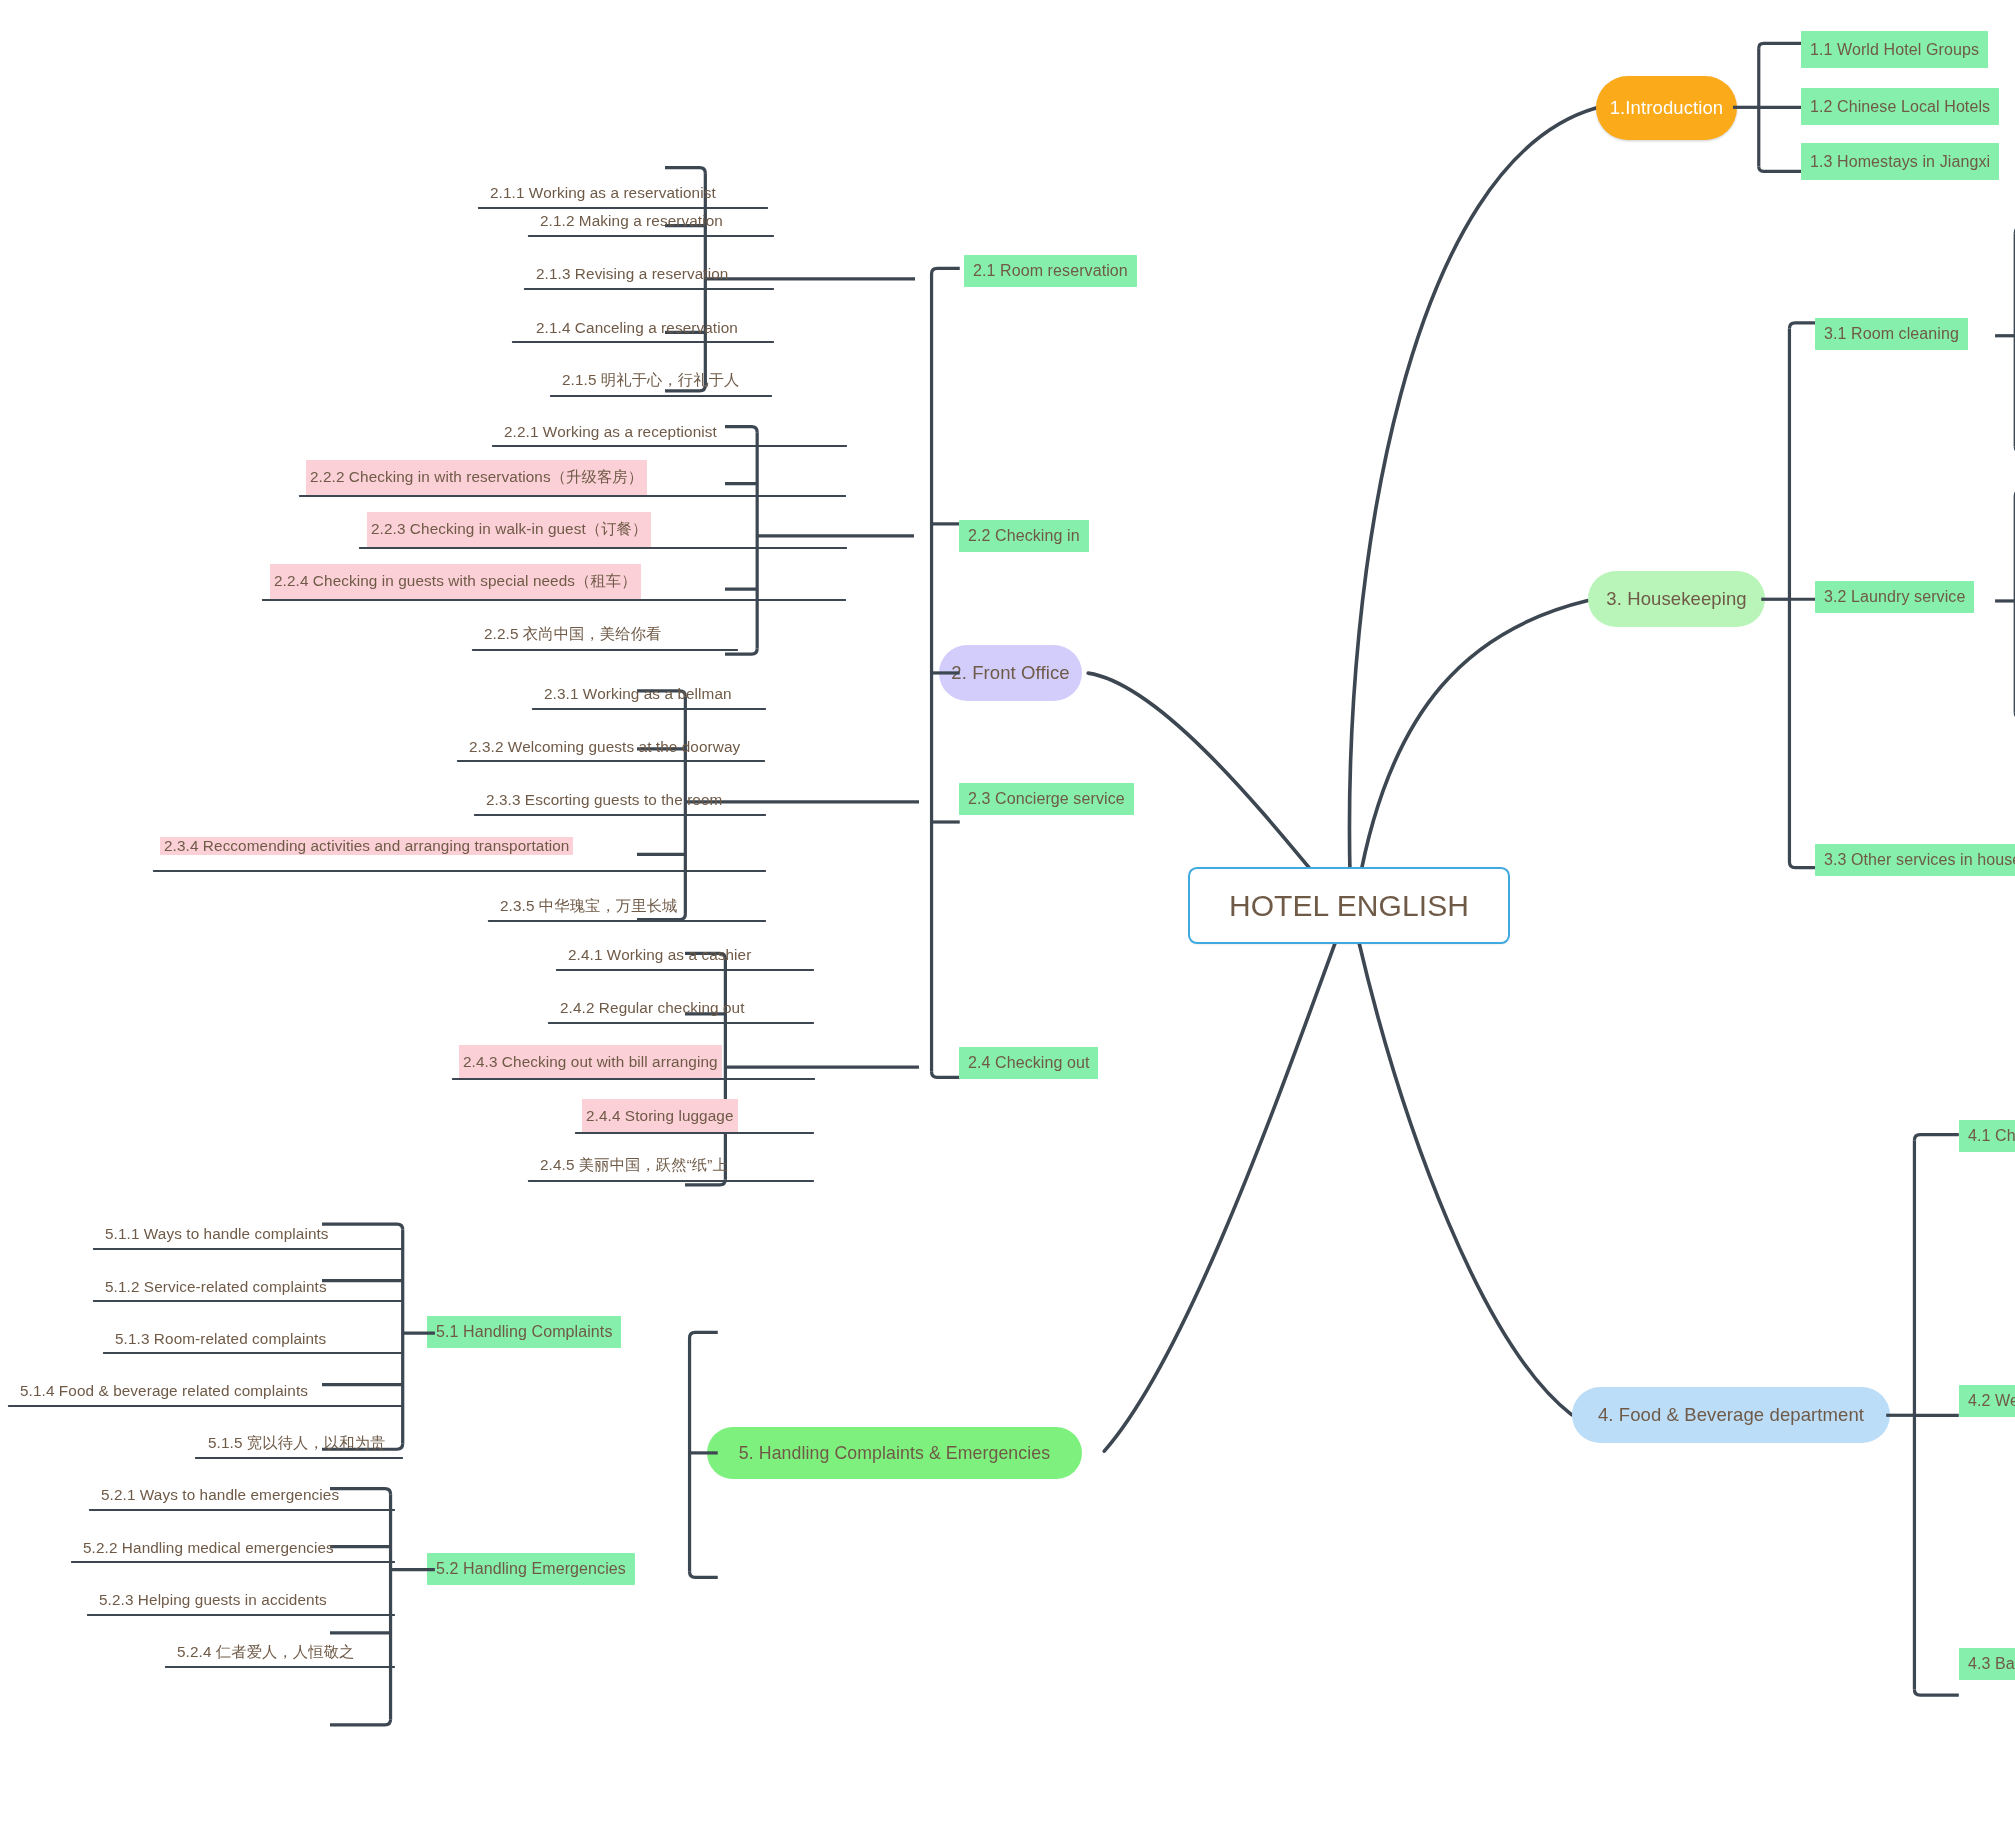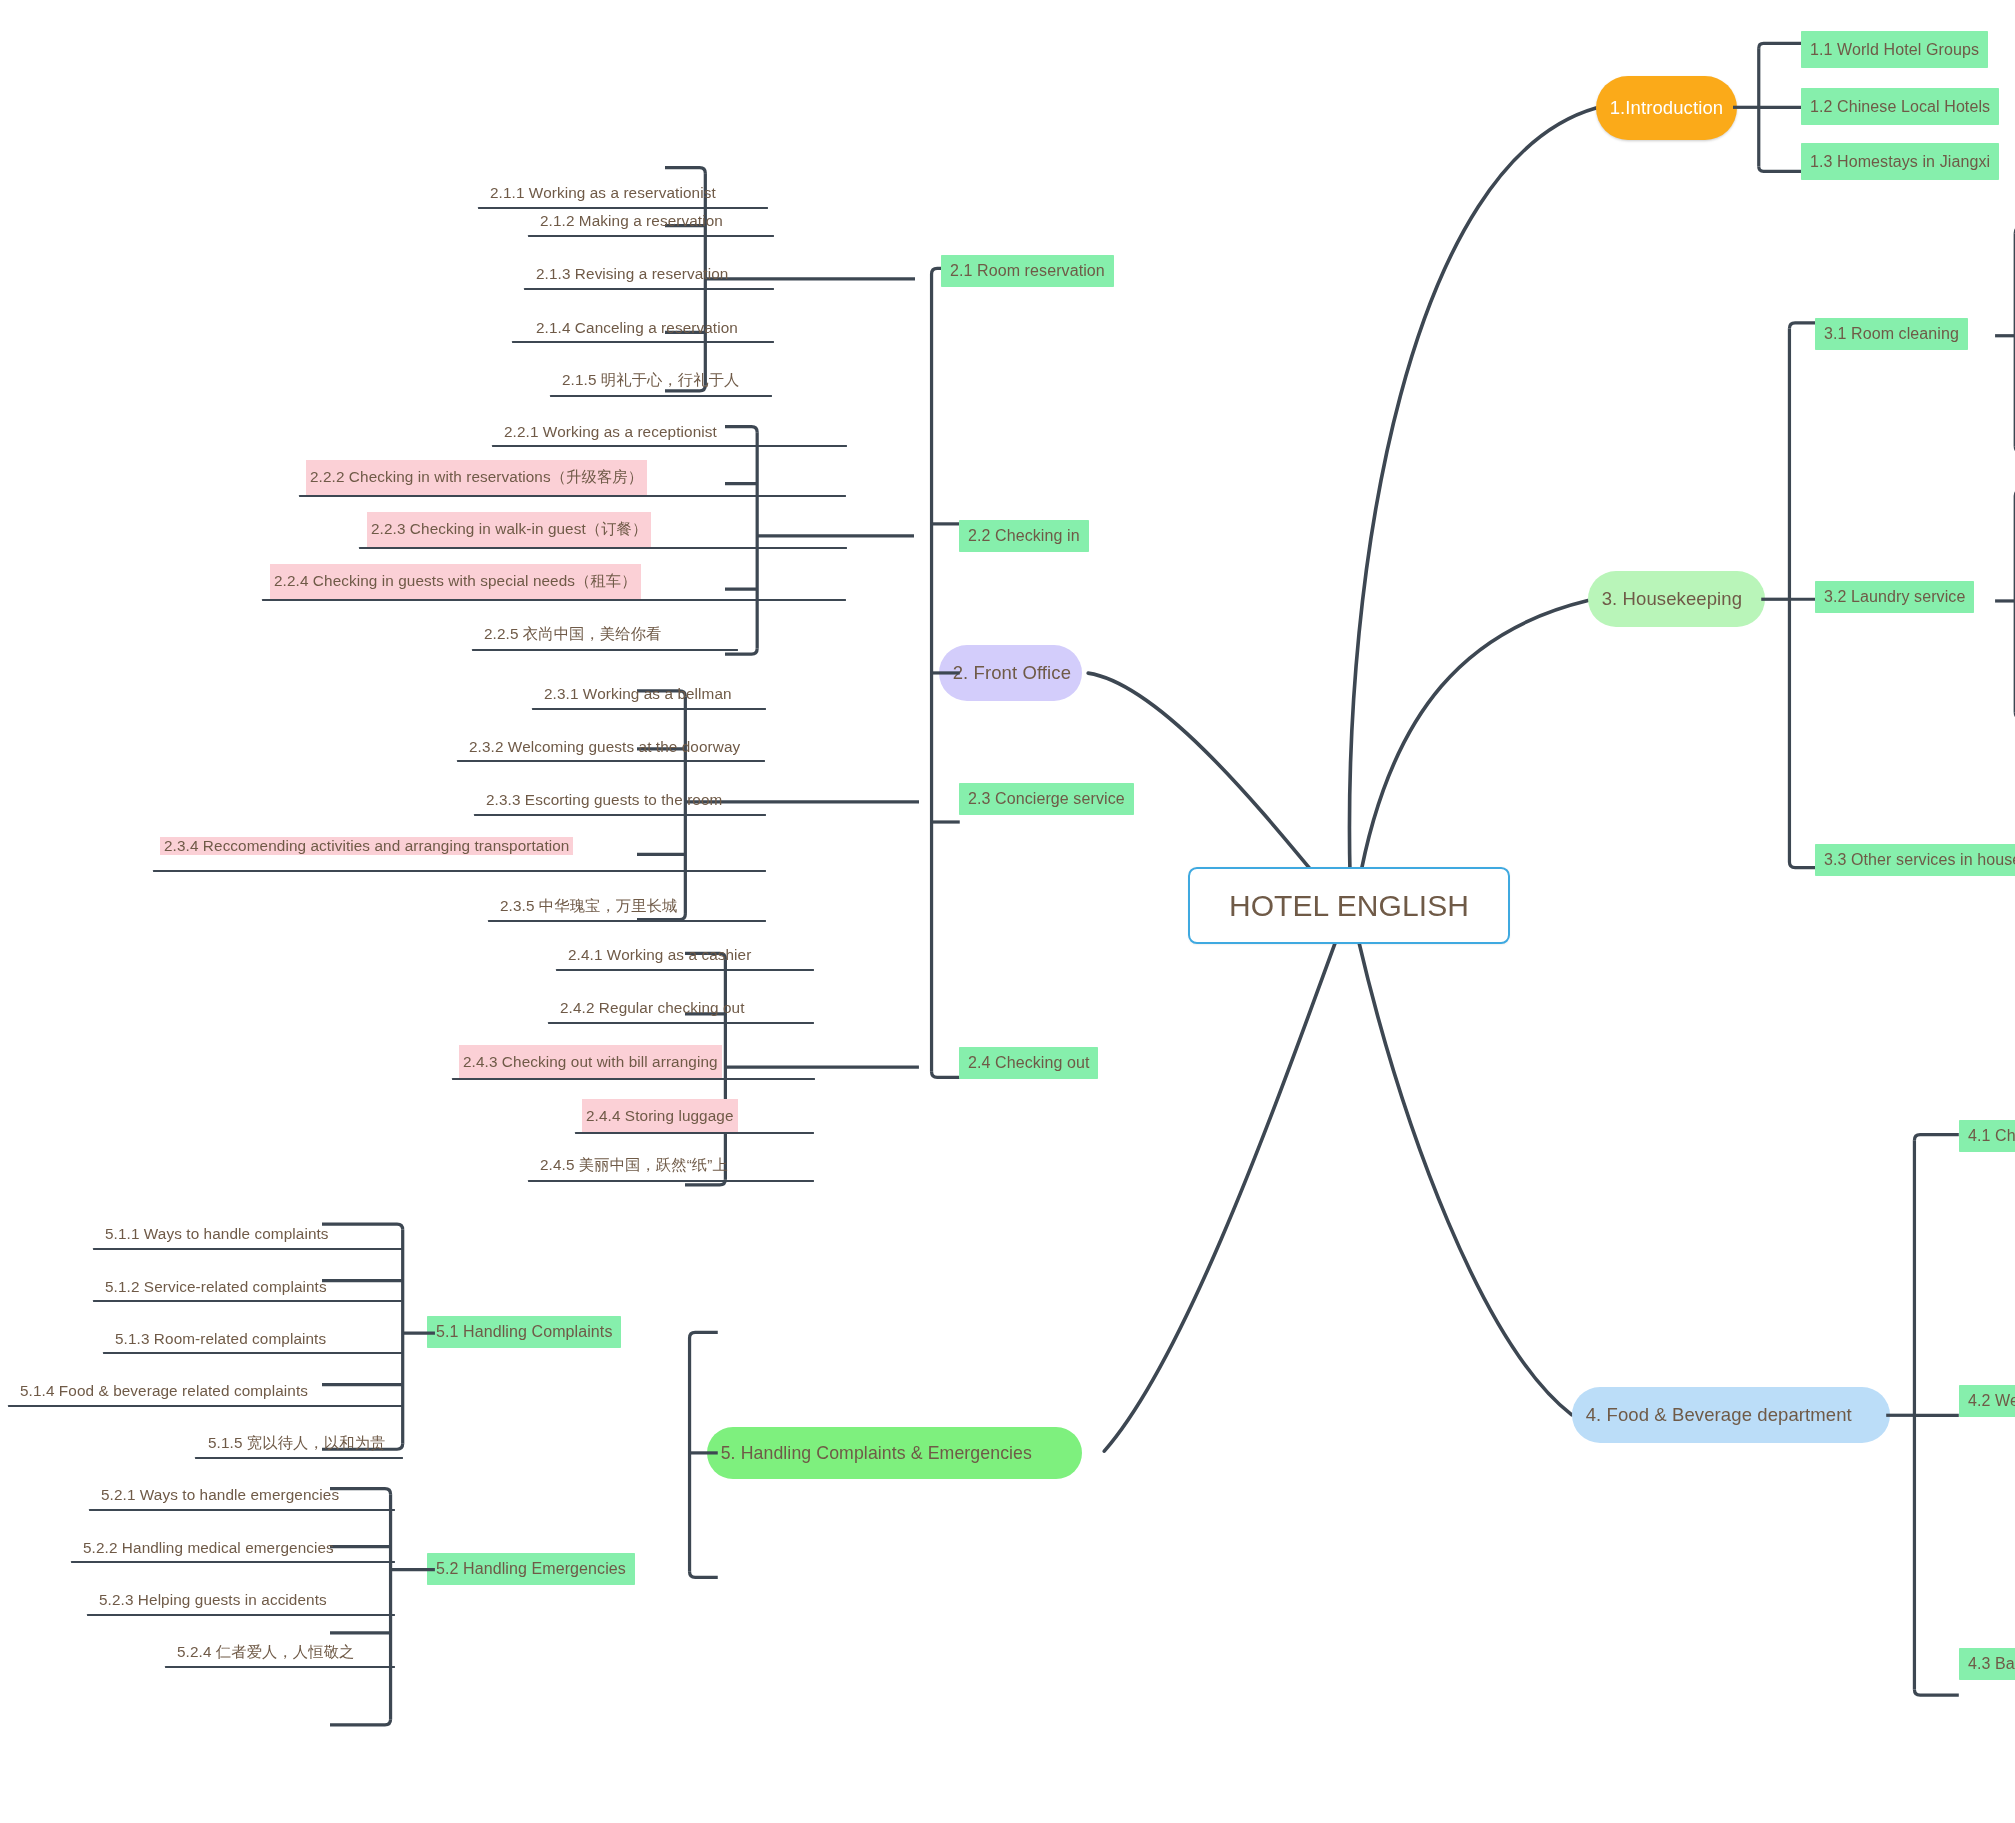--- a/index.html
+++ b/index.html
@@ -38,21 +38,21 @@
     padding:0 17.7px;
     justify-content:center;
     box-shadow:0 0.8px 2px rgba(0,0,0,.06);
   }
 
   
   .pill{
     border-radius:403px;
     font-size:18.5px;
     padding:0 13.7px;
-    justify-content:flex-start;
+    justify-content:center;
   }
   .pill-orange{background:#fbaa19;color:#ffffff;box-shadow:0 1.2px 2.4px rgba(0,0,0,.18);}
   .pill-purple{background:#d3cdfb;color:#6f5a47;}
   .pill-green{background:#b9f5b9;color:#6f5a47;}
   .pill-blue{background:#bbddf8;color:#6f5a47;}
   .pill-green2{background:#7ef07e;color:#6f5a47;}
 
   
   .tag{
     background:#86efac;
@@ -126,21 +126,21 @@
     <g fill="none" stroke="#3d4752" stroke-width="8">
       <path d="M180,1030 L110,1030"></path>
       <path d="M110,40 L110,2020"></path>
       <path d="M110,40 q0,-14 14,-14 L180,26"></path>
       <path d="M110,2020 q0,14 14,14 L180,2034"></path>
       <path d="M110,660 L180,660"></path>
       <path d="M110,1400 L180,1400"></path>
     </g>
   </svg>
 
-  <div class="node tag" style="left:941px;top:255px;height:32px;">
+  <div class="node tag" style="left:964px;top:255px;height:32px;">
     <span>2.1 Room reservation</span>
   </div>
   <svg style="position:absolute;left:665px;top:161px;width:250px;height:234px;" viewBox="0 0 620 580">
     <g fill="none" stroke="#3d4752" stroke-width="8">
       <path d="M620,292 L100,292"></path>
       <path d="M100,30 L100,556"></path>
       <path d="M100,30 q0,-14 -14,-14 L-380,16"></path>
       <path d="M100,556 q0,14 -14,14 L-380,570"></path>
       <path d="M100,160 L-220,160"></path>
       <path d="M100,425 L-220,425"></path>

